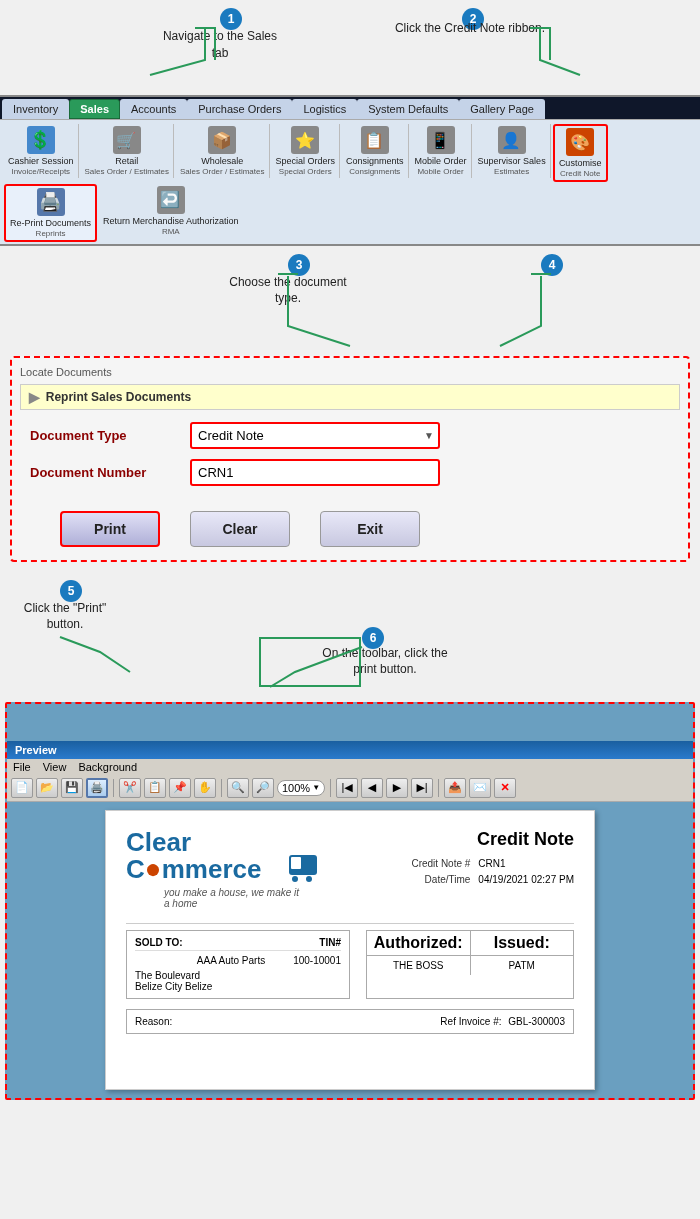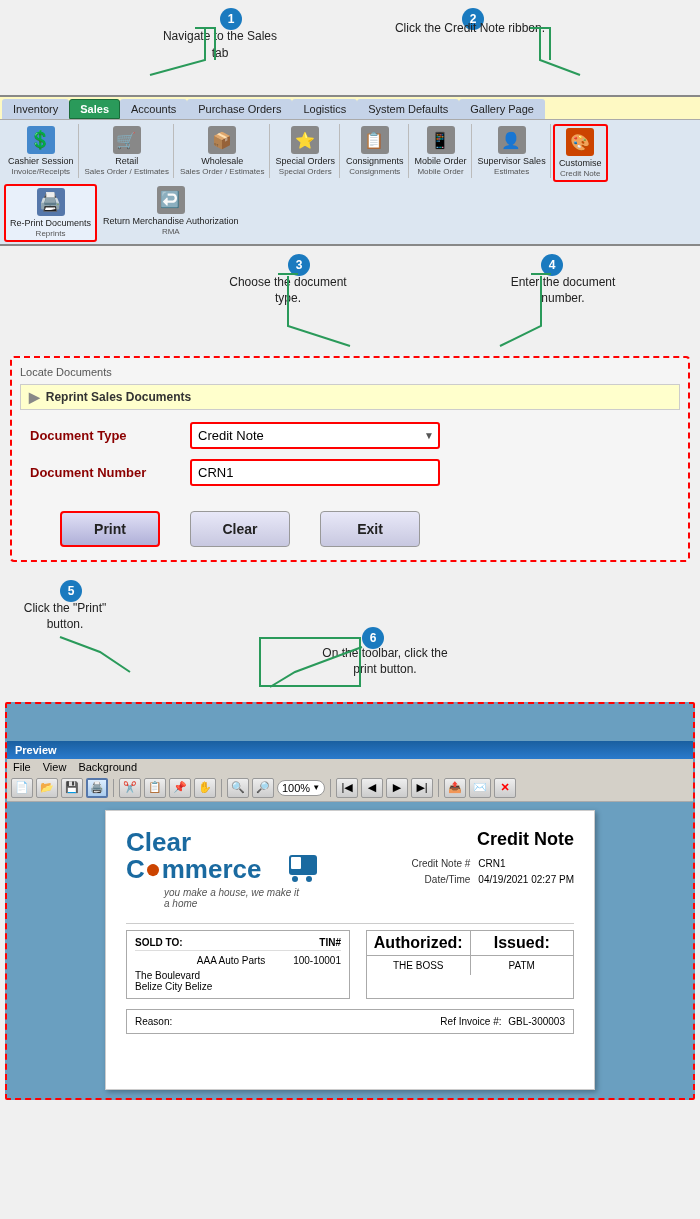--- a/index.html
+++ b/index.html
@@ -42,21 +42,21 @@
 
     
     .ribbon-container {
       background: #dce6f1;
       border-top: 2px solid #888;
       border-bottom: 2px solid #888;
       margin: 0;
     }
     .ribbon-tabs {
       display: flex;
-      background: #fef9c3;
+      background: #0f172a;
       border-bottom: 1px solid #aaa;
       padding: 2px 2px 0 2px;
     }
     .ribbon-tab {
       padding: 3px 10px;
       font-size: 11px;
       cursor: pointer;
       border-radius: 3px 3px 0 0;
       background: #c5d3e8;
       color: #222;
@@ -540,24 +540,20 @@
   <div class="annotation-bubble" style="left:288px; top:8px;">
     <span>3</span>
   </div>
   <div class="annotation-text" style="left:228px; top:28px; width:120px;">
     <span>Choose the
 document type.</span>
   </div>
 
   <div class="annotation-bubble" style="left:541px; top:8px;">
     <span>4</span>
-  </div>
-  <div class="annotation-text" style="left:498px; top:28px; width:130px;">
-    <span>Enter the
-document number.</span>
   </div>
 
   <svg style="position:absolute;top:0;left:0;width:700px;height:110px;">
 
     <path d="M 288,30 L 288,80 L 350,100" stroke="#2a9a5a" stroke-width="2" fill="none" marker-end="url(#arrow)"></path>
 
     <path d="M 541,30 L 541,80 L 500,100" stroke="#2a9a5a" stroke-width="2" fill="none" marker-end="url(#arrow)"></path>
 
     <path d="M 278,28 L 298,28" stroke="#2a9a5a" stroke-width="2" fill="none"></path>
 

